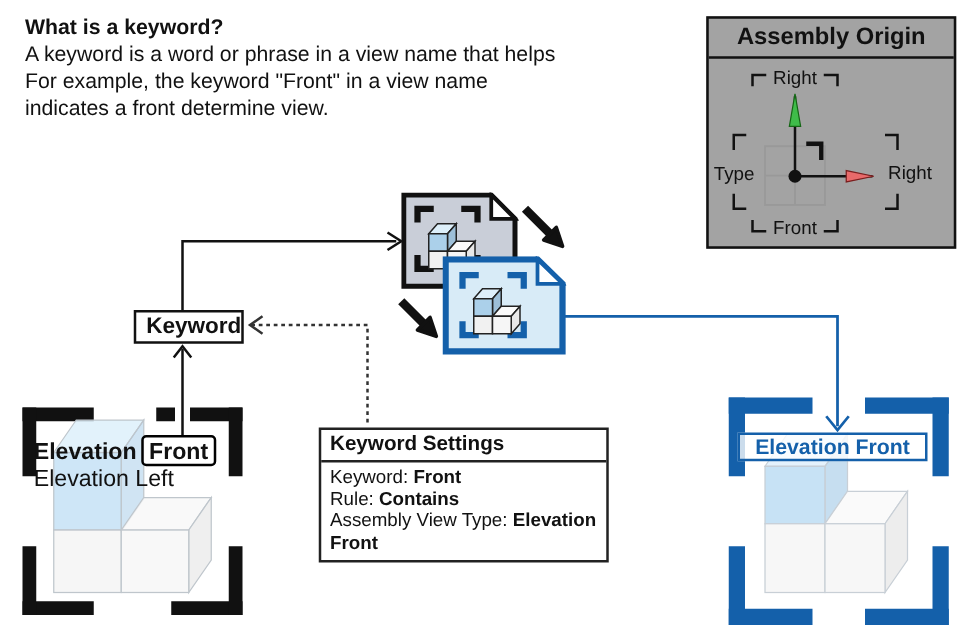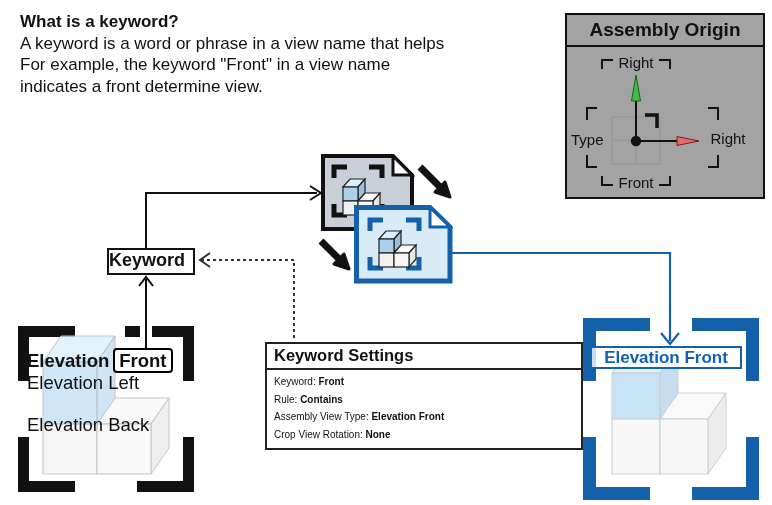--- a/index.html
+++ b/index.html
@@ -13,29 +13,29 @@
 
   
   .origin-box{left:565px;top:13px;width:200px;height:186px;border:2px solid #111;
               box-sizing:border-box;background:#a3a3a3;}
   .origin-title{display:block;text-align:center;font-weight:bold;font-size:19px;
                 line-height:30px;height:32px;border-bottom:2px solid #111;box-sizing:border-box;}
   .origin-label{position:absolute;font-size:15px;color:#111;}
 
   
   .keyword-box{left:107px;top:248px;width:88px;height:27px;border:2.5px solid #111;
-               box-sizing:border-box;background:#fff;text-align:left;
+               box-sizing:border-box;background:#fff;text-align:right;
                font-weight:bold;font-size:18px;line-height:21px;}
 
   
-  .settings-box{left:265px;top:342px;width:318px;border:2px solid #222;
+  .settings-box{left:255px;top:342px;width:232px;border:2px solid #222;
                 box-sizing:border-box;background:#fff;}
   .settings-title{font-weight:bold;font-size:16.5px;padding:2px 7px 3px 7px;
                   border-bottom:2px solid #222;}
-  .settings-rows{padding:3px 7px 5px 7px;font-size:10px;line-height:17.5px;}
+  .settings-rows{padding:3px 7px 5px 7px;font-size:15px;line-height:17.5px;}
   .settings-rows b{font-weight:bold;}
 
   
   .list-frame{left:18px;top:326px;width:176px;height:166px;}
   .list-frame .br{position:absolute;width:46px;height:44px;border:0 solid #111;}
   .list-frame .tl{left:0;top:0;border-top-width:11px;border-left-width:11px;}
   .list-frame .tr{right:0;top:0;width:58px;border-top-width:11px;border-right-width:11px;}
   .list-frame .bl{left:0;bottom:0;border-bottom-width:11px;border-left-width:11px;}
   .list-frame .brc{right:0;bottom:0;border-bottom-width:11px;border-right-width:11px;}
   .list-line{position:absolute;left:9px;font-size:18.5px;line-height:21px;white-space:nowrap;z-index:3;}
@@ -141,21 +141,20 @@
 <div class="abs keyword-box">
   <span>Keyword</span>
 </div>
 
 <div class="abs settings-box">
   <div class="settings-title">Keyword Settings</div>
   <div class="settings-rows">
     <div><span>Keyword: </span><b>Front</b></div>
     <div><span>Rule: </span><b>Contains</b></div>
     <div><span>Assembly View Type: </span><b>Elevation Front</b></div>
-    <div><span>Crop View Rotation: </span><b>None</b></div>
   </div>
 </div>
 
 <div class="abs list-frame">
   <div class="br tl"></div>
   <div class="br tr"></div>
   <div class="br bl"></div>
   <div class="br brc"></div>
   <div class="gap" style="left:122px;top:-2px;width:12px;height:16px;"></div>
   <svg style="position:absolute;left:0;top:0;z-index:1;" width="176" height="166" viewBox="0 0 176 166">
@@ -166,21 +165,20 @@
       <rect x="25" y="98" width="54" height="50" fill="rgba(243,243,243,0.75)"></rect>
       <polygon points="79,98 97,72 151,72 133,98" fill="rgba(248,248,248,0.8)"></polygon>
       <polygon points="133,98 151,72 151,122 133,148" fill="rgba(235,235,235,0.8)"></polygon>
       <rect x="79" y="98" width="54" height="50" fill="rgba(246,246,246,0.8)"></rect>
     </g>
   </svg>
   <div class="list-line" style="top:22px;font-weight:bold;">
     <span>Elevation</span><span class="front-chip">Front</span>
   </div>
   <div class="list-line" style="top:46px;">Elevation Left</div>
-  <div class="list-line" style="top:88px;">Elevation Back</div>
 </div>
 
 <div class="abs result-frame">
   <div class="br tl"></div>
   <div class="br tr"></div>
   <div class="br bl"></div>
   <div class="br brc"></div>
   <svg style="position:absolute;left:0;top:0;z-index:1;" width="176" height="182" viewBox="0 0 176 182">
     <g stroke="#C8CFD6" stroke-width="1">
       <polygon points="29,55 47,29 95,29 77,55" fill="rgba(225,240,251,0.85)"></polygon>

